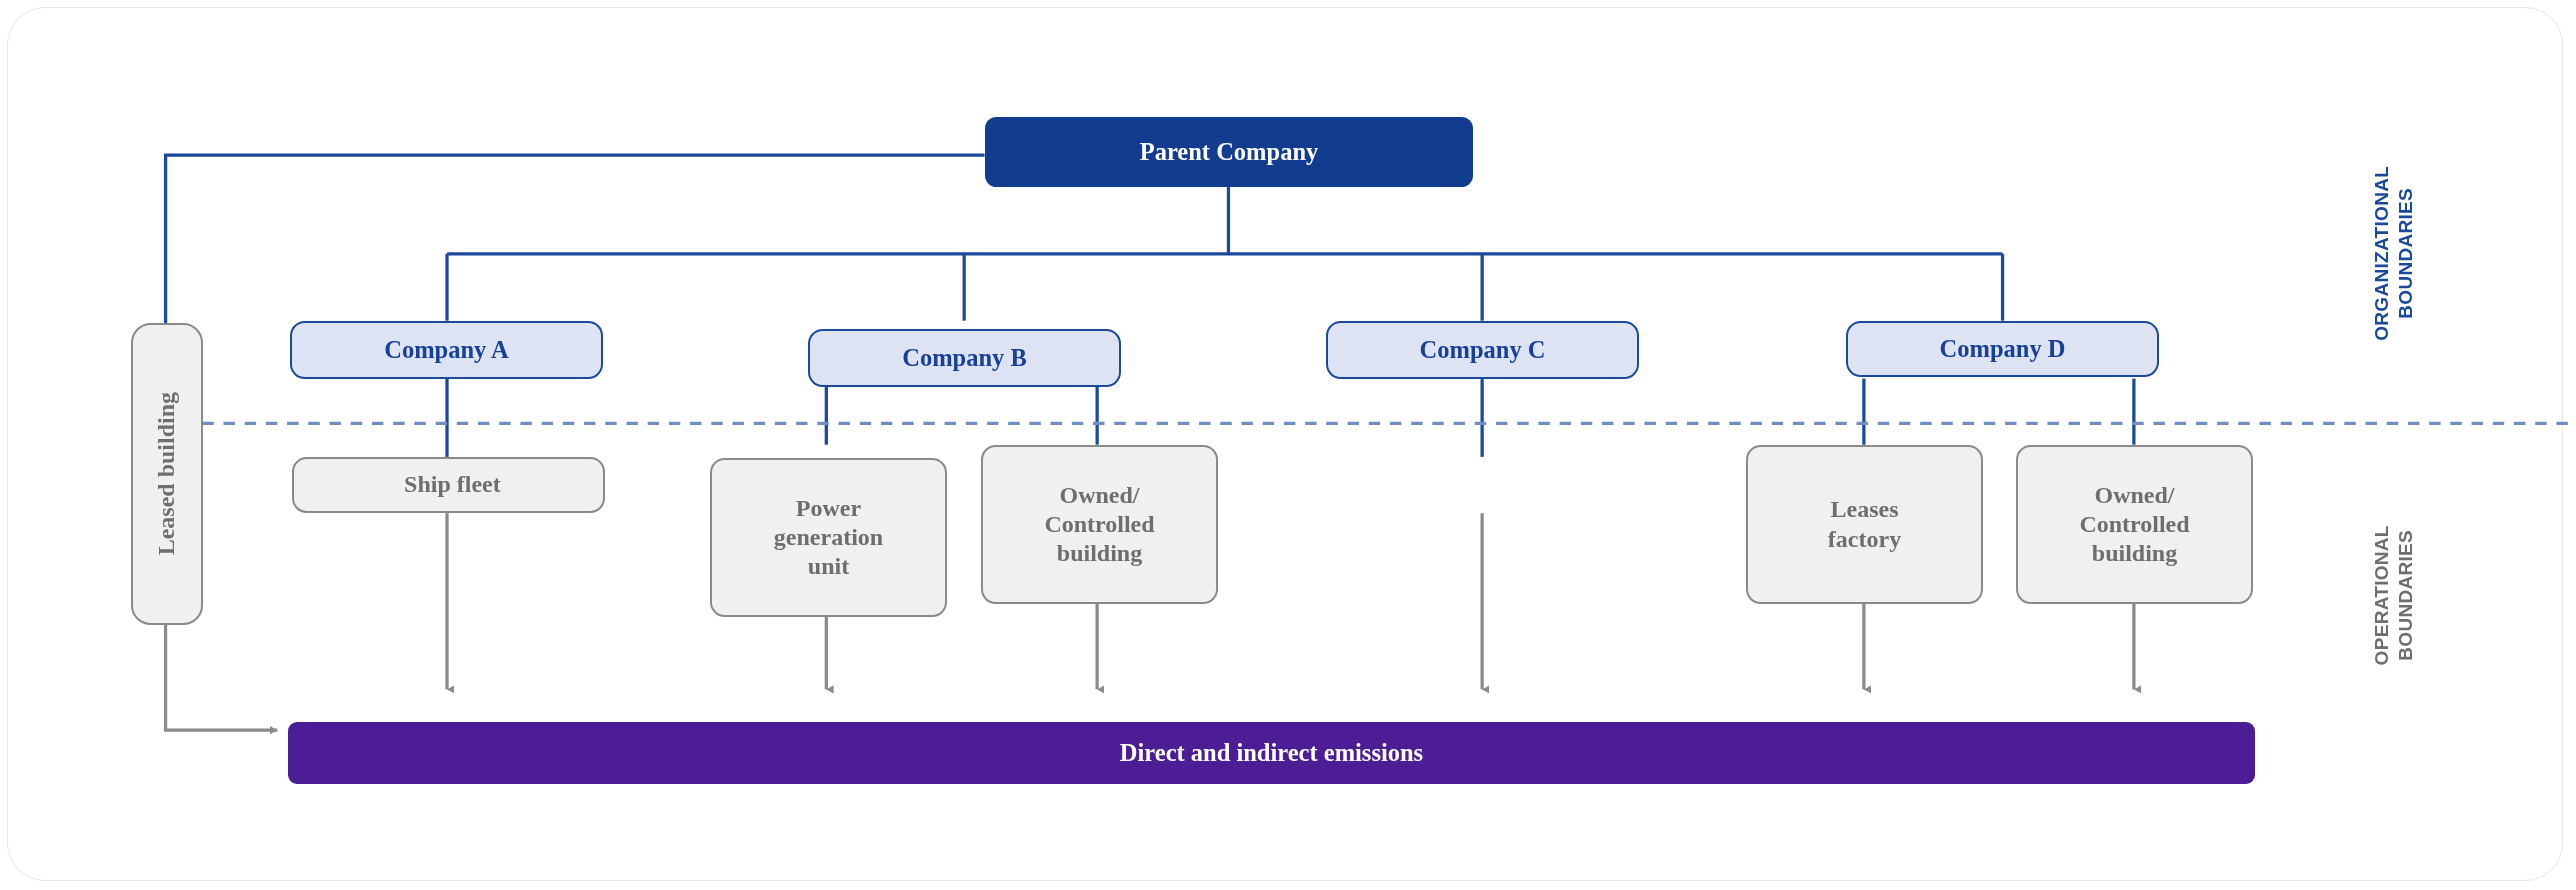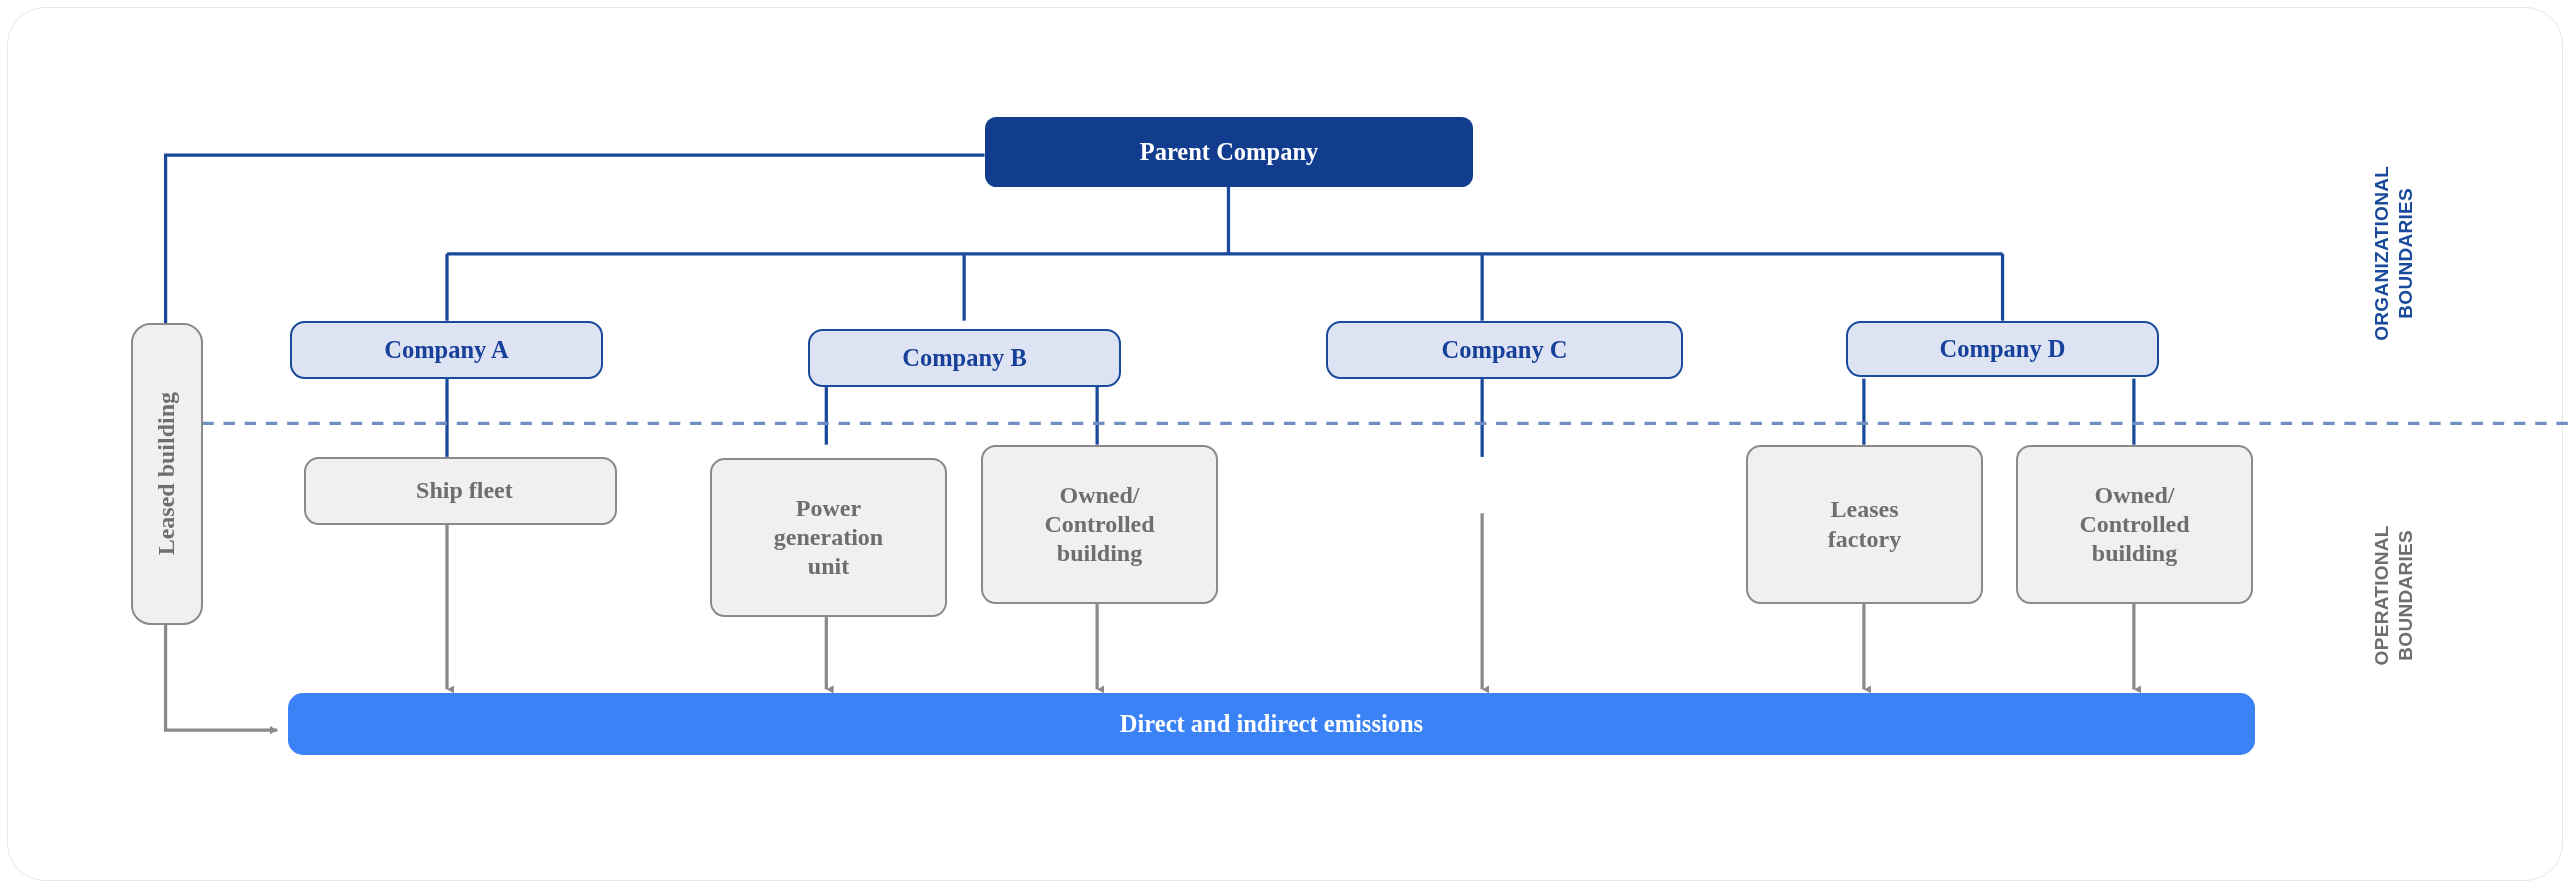--- a/index.html
+++ b/index.html
@@ -70,26 +70,27 @@
     background: #f0f0f0;
     color: #6e6e6e;
     font-weight: bold;
     font-size: 24px;
     border: 2.4px solid #8a8a8a;
     border-radius: 14.7px;
     padding: 3.3px 8.2px;
   }
 
   .node-emissions {
-    background: #3b82f6;
+    background: #4c1d95;
     color: #ffffff;
     font-weight: bold;
     font-size: 24.5px;
     border: none;
-    border-radius: 15px;
+    border-radius: 9px;
+    margin-top: 29px;
   }
 
   .node-leased {
     background: #f0f0f0;
     color: #6e6e6e;
     font-weight: bold;
     font-size: 24px;
     border: 2.4px solid #8a8a8a;
     border-radius: 19.6px;
   }
@@ -172,29 +173,29 @@
   </div>
 
   <div class="node node-company" style="left:290px; top:321px; width:313px; height:58px;text-align:right;">
     <span>Company A</span>
   </div>
 
   <div class="node node-company" style="left:808px; top:321px; width:313px; height:58px;margin-top:8px;">
     <span>Company B</span>
   </div>
 
-  <div class="node node-company" style="left:1326px; top:321px; width:357px; height:58px;">
+  <div class="node node-company" style="left:1326px; top:321px; width:313px; height:58px;">
     <span>Company C</span>
   </div>
 
   <div class="node node-company" style="left:1846px; top:321px; width:313px; height:56px;">
     <span>Company D</span>
   </div>
 
-  <div class="node node-asset" style="left:304px; top:457px; width:313px; height:68px; white-space:pre-line;padding-left:16px;">
+  <div class="node node-asset" style="left:292px; top:457px; width:313px; height:56px; white-space:pre-line;padding-left:16px;">
     <span>Ship fleet</span>
   </div>
 
   <div class="node node-asset" style="left:710px; top:458px; width:237px; height:159px; white-space:pre-line;">
     <span>Power
 generation
 unit</span>
   </div>
 
   <div class="node node-asset" style="left:981px; top:445px; width:237px; height:159px; white-space:pre-line;">

